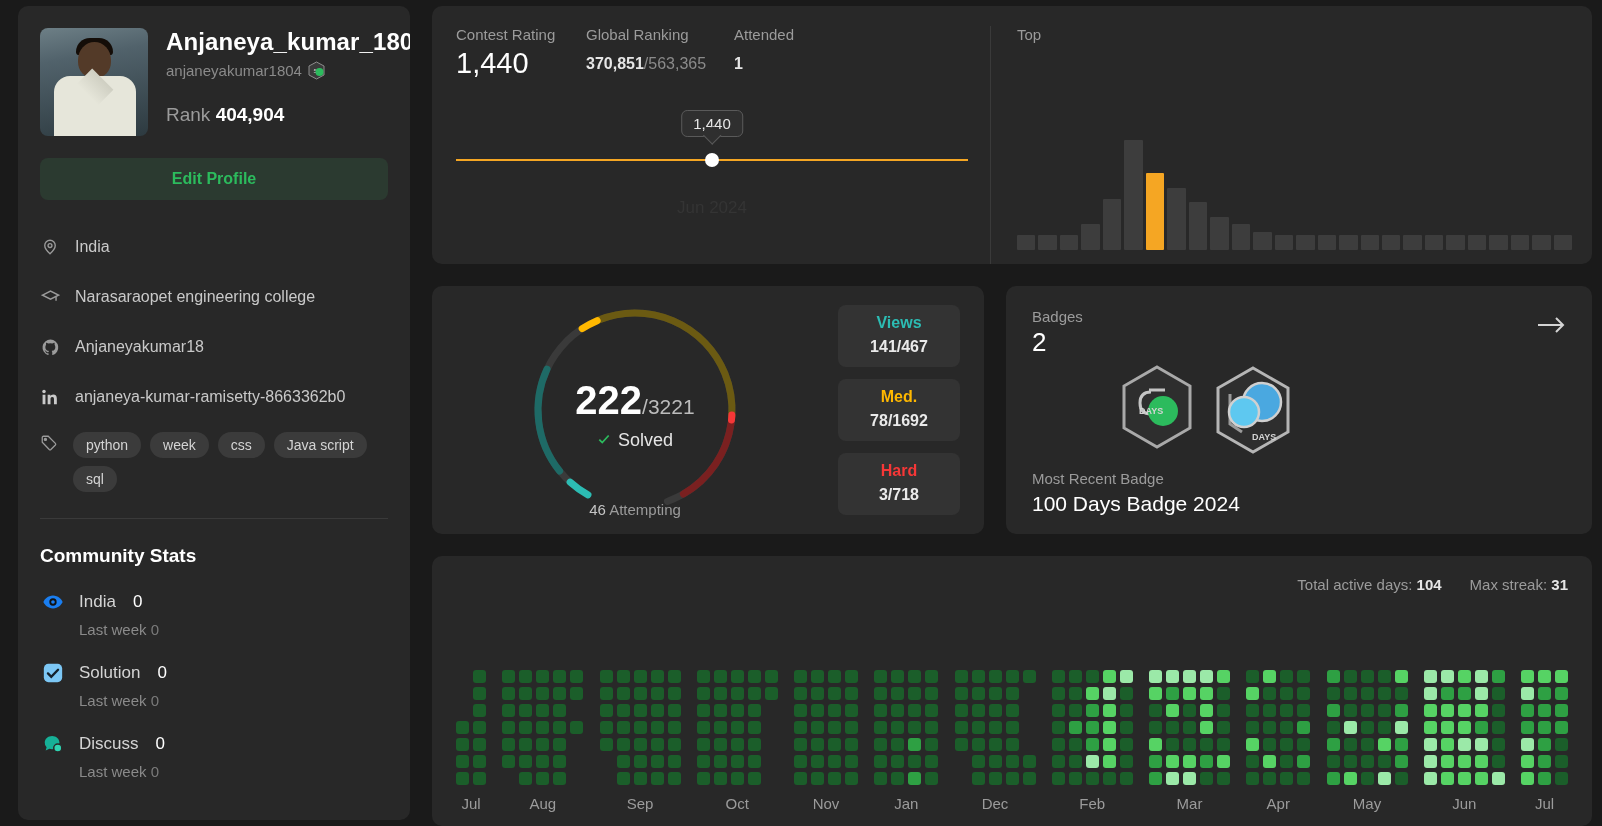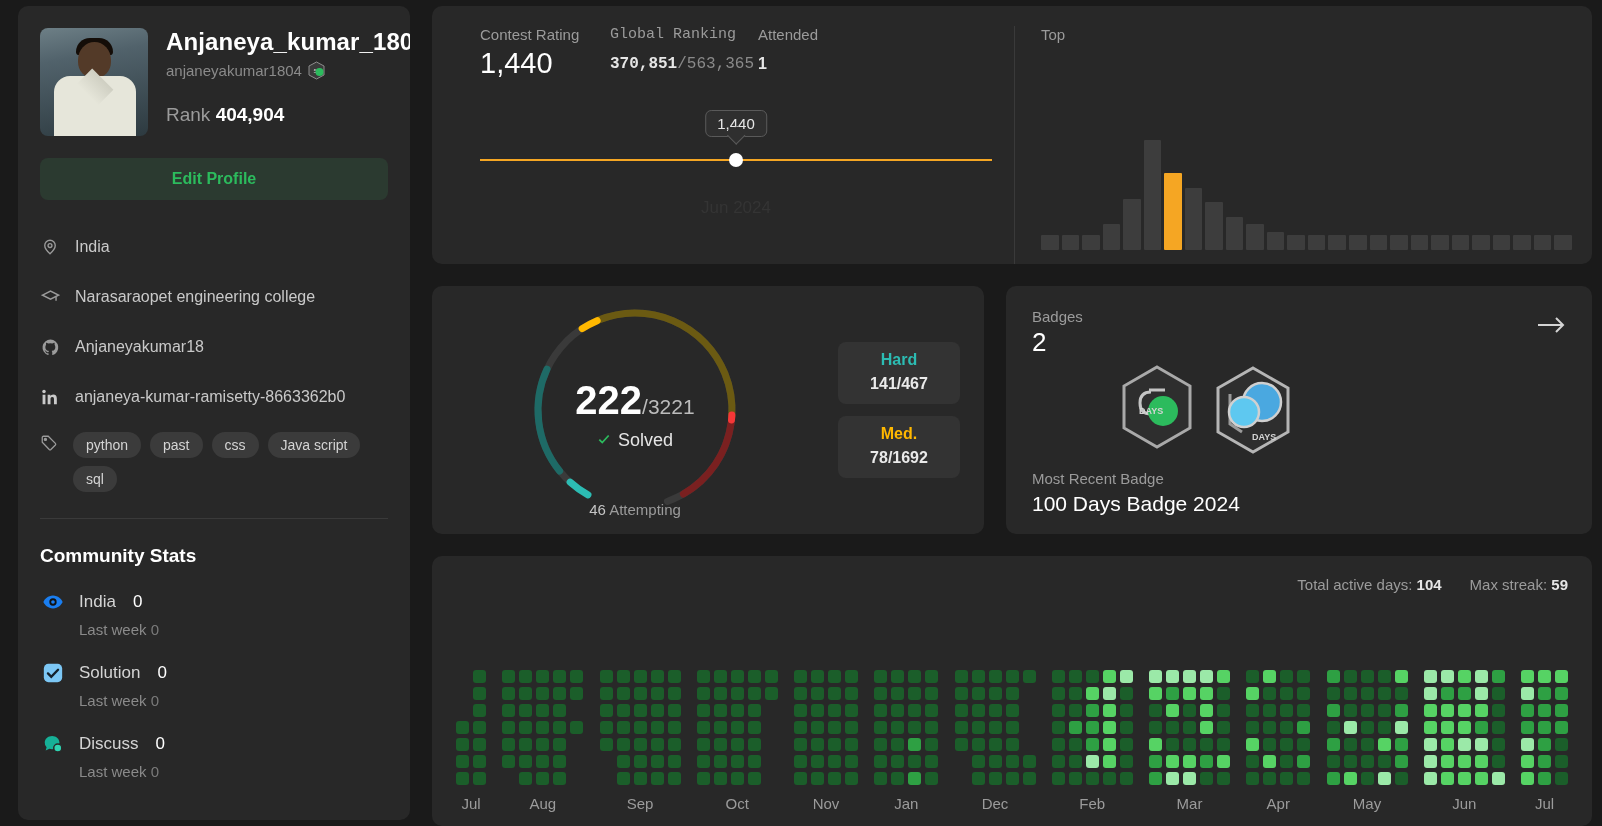--- a/index.html
+++ b/index.html
@@ -61,25 +61,25 @@
   .cs-sub { font-size: 15px; color: #8a8a8a; margin-left: 39px; margin-top: 6px; }
   .cs-sub .n { color: #7a7a7a; }
   .cs-ico { width: 26px; height: 26px; flex: 0 0 26px; display: flex; align-items: center; justify-content: center; }
 
   
   .right { flex: 1; display: flex; flex-direction: column; gap: 22px; min-width: 0; }
   .card { background: #282828; border-radius: 10px; }
 
   
   .contest-card { height: 258px; display: flex; padding: 20px 0 0 0; }
-  .contest-left { flex: 0 0 558px; padding: 0 22px 0 24px; position: relative; margin-left: 24px; }
+  .contest-left { flex: 0 0 558px; padding: 0 22px 0 24px; position: relative; }
   .cstats { display: flex; gap: 0; }
   .cstat { }
   .cstat.w1 { width: 130px; }
-  .cstat.w2 { width: 148px; font-family: Liberation Mono, monospace; }
+  .cstat.w2 { width: 148px; }
   .cstat .lbl { font-size: 15px; color: #9b9b9b; }
   .cstat .big { font-size: 29px; color: #fff; margin-top: 4px; font-weight: 400; }
   .cstat .mid { font-size: 16px; margin-top: 12px; }
   .cstat .mid b { color: #e6e6e6; font-weight: bold; }
   .cstat .mid span { color: #8a8a8a; }
   .cstat .one { font-size: 16px; color: #e6e6e6; margin-top: 12px; font-weight: bold; }
 
   .slider-zone { position: relative; margin-top: 30px; height: 130px; }
   .tooltip {
     position: absolute; left: 50%; transform: translateX(-50%); top: 0;
@@ -218,21 +218,21 @@
       </div>
       <div class="tags-row">
         <span class="ico" style="padding-top:4px">
           <svg width="18" height="18" viewBox="0 0 24 24" fill="none" stroke="#9b9b9b" stroke-width="1.7">
             <path d="M3 11V4.5C3 3.7 3.7 3 4.5 3H11l9.5 9.5a1.6 1.6 0 0 1 0 2.2l-6 6a1.6 1.6 0 0 1-2.2 0z"></path>
             <circle cx="7.2" cy="7.2" r="1.4" fill="#9b9b9b"></circle>
           </svg>
         </span>
         <div class="tags-wrap" id="skill-tags">
             <span class="tag">python</span>
-            <span class="tag">past</span>
+            <span class="tag">week</span>
             <span class="tag">css</span>
             <span class="tag">Java script</span>
             <span class="tag">sql</span>
           </div>
       </div>
     </div>
 
     <div class="divider"></div>
     <div class="cs-title">Community Stats</div>
     <div id="cs-list">
@@ -364,26 +364,30 @@
               <span>Solved</span>
             </div>
           </div>
           <div class="ring-attempt">
             <b>46</b>
             <span>Attempting</span>
           </div>
         </div>
         <div class="diffs" id="difficulty-list">
             <div class="diff">
-              <div class="d-lbl" style="color:#2cbcb3">Hard</div>
+              <div class="d-lbl" style="color:#2cbcb3">Views</div>
               <div class="d-val">141/467</div>
             </div>
             <div class="diff">
               <div class="d-lbl" style="color:#ffb800">Med.</div>
               <div class="d-val">78/1692</div>
+            </div>
+            <div class="diff">
+              <div class="d-lbl" style="color:#f63737">Hard</div>
+              <div class="d-val">3/718</div>
             </div>
           </div>
       </section>
 
       <section class="card badges-card">
         <div class="lbl">Badges</div>
         <div class="count">2</div>
         <span class="arrow-btn">
           <svg width="30" height="22" viewBox="0 0 30 22" fill="none" stroke="#d4d4d4" stroke-width="2">
             <path d="M2 11h25M20 4l7 7-7 7"></path>
@@ -416,21 +420,21 @@
 
     <section class="card heat-card">
       <div class="heat-head">
         <div class="heat-right">
           <span>
             <span>Total active days:</span>
             <b>104</b>
           </span>
           <span>
             <span>Max streak:</span>
-            <b>59</b>
+            <b>31</b>
           </span>
         </div>
       </div>
       <div class="grid-area" id="heatmap-grid">
           <div class="month">
             <div class="mgrid">
               <div class="mcol">
                 <div class="cell" style="background: transparent;"></div>
                 <div class="cell" style="background: transparent;"></div>
                 <div class="cell" style="background: transparent;"></div>

